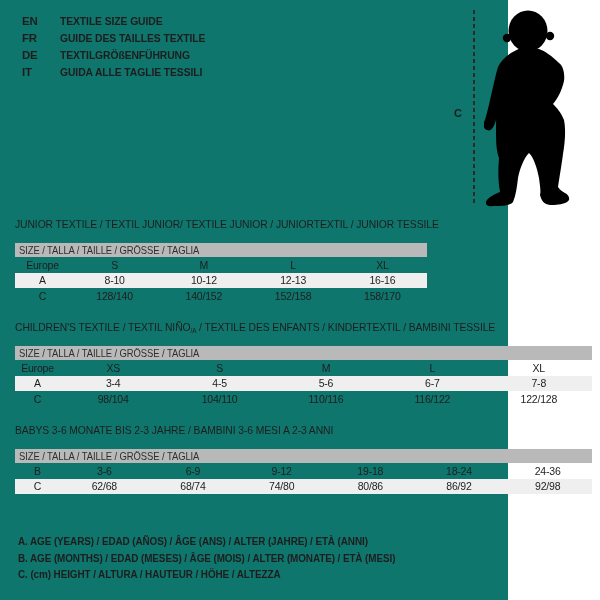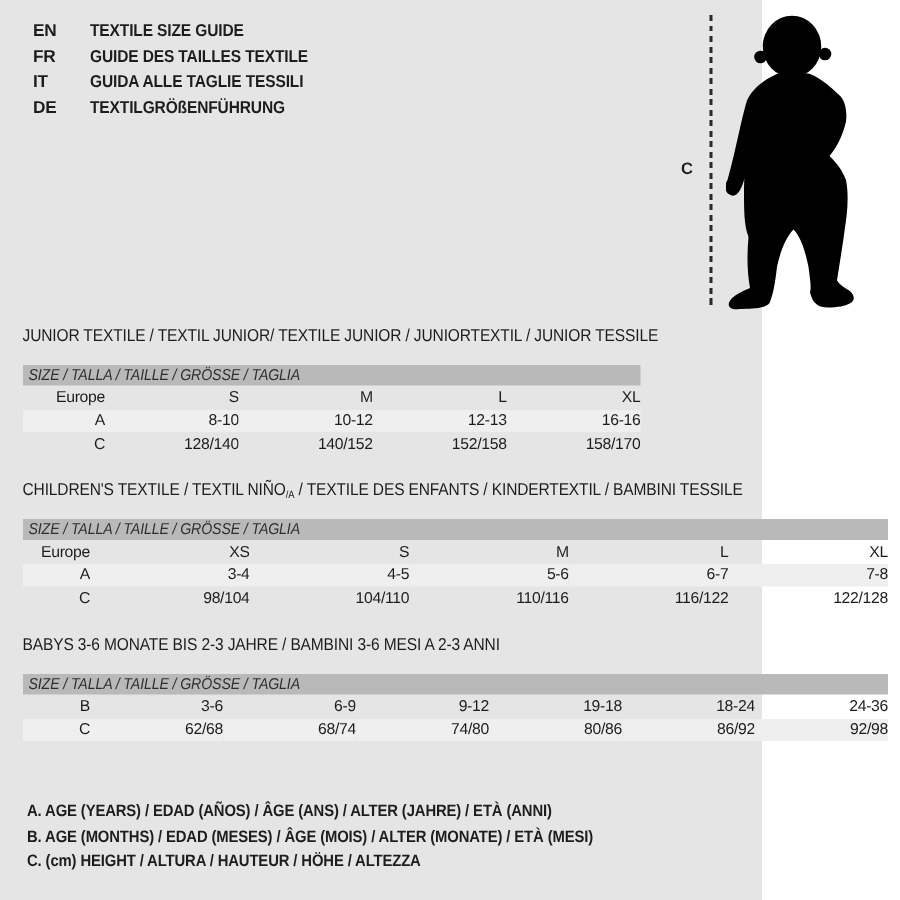--- a/index.html
+++ b/index.html
@@ -1,21 +1,21 @@
 <!DOCTYPE html>
 <html><head>
 <meta charset="utf-8">
 <style>
   html,body{margin:0;padding:0;}
   body{
     width:600px;height:600px;background:#ffffff;
     font-family:"Liberation Sans",sans-serif;color:#1d1d1d;
     position:relative;overflow:hidden;
   }
-  .page{position:absolute;left:0;top:0;width:508px;height:600px;background:#e5e5e5;}
+  .page{position:absolute;left:0;top:0;width:508px;height:600px;background:#0f766e;}
 
   
   .cx{display:inline-block;transform:scaleX(0.9);transform-origin:0 50%;
       white-space:nowrap;letter-spacing:-0.1px;}
 
   
   .lang-block{position:absolute;top:13px;left:22px;}
   .lang-row{height:17px;line-height:17px;font-weight:bold;font-size:11.5px;white-space:nowrap;}
   .lang-code{display:inline-block;width:38px;letter-spacing:-0.2px;}
 
@@ -34,49 +34,49 @@
   .title-line{height:14px;}
   .sub{font-size:7px;vertical-align:-2px;}
 
   table.size-table{border-collapse:collapse;table-layout:fixed;}
   table.size-table[data-cols="4"]{width:412px;}
   table.size-table[data-cols="5"],table.size-table[data-cols="6"]{width:577px;}
   table.size-table[data-cols="4"] col.first{width:55px;}
   table.size-table[data-cols="5"] col.first,
   table.size-table[data-cols="6"] col.first{width:45px;}
   table.size-table td{
-    font-size:10.5px;padding:0;text-align:right;height:15.5px;
+    font-size:10.5px;padding:0;text-align:center;height:15.5px;
     letter-spacing:-0.2px;overflow:hidden;
   }
   td.lbl{text-align:left;padding-left:4px;}
   tr.bar td{background:#b9b9b9;height:14px;text-align:left;padding-left:4px;
-    color:#2e2e2e;font-size:10.5px;font-style:italic;}
+    color:#2e2e2e;font-size:10.5px;}
   tr.shade td{background:#efefef;}
 
   
   .legend{position:absolute;left:18px;top:533px;}
   .legend-row{height:16.5px;line-height:16.5px;font-weight:bold;font-size:11px;white-space:nowrap;}
 </style>
 </head>
 <body>
 
 <div class="page">
 
   <div class="lang-block">
     <div class="lang-row">
       <span class="lang-code">EN</span><span class="cx">TEXTILE SIZE GUIDE</span>
     </div>
     <div class="lang-row">
       <span class="lang-code">FR</span><span class="cx">GUIDE DES TAILLES TEXTILE</span>
     </div>
     <div class="lang-row">
+      <span class="lang-code">DE</span><span class="cx">TEXTILGRÖßENFÜHRUNG</span>
+    </div>
+    <div class="lang-row">
       <span class="lang-code">IT</span><span class="cx">GUIDA ALLE TAGLIE TESSILI</span>
-    </div>
-    <div class="lang-row">
-      <span class="lang-code">DE</span><span class="cx">TEXTILGRÖßENFÜHRUNG</span>
     </div>
   </div>
 
   <div class="dash-line"></div>
   <div class="fig-label">C</div>
   <svg class="baby-svg" width="88" height="200" viewBox="0 0 88 200" aria-hidden="true">
     <g fill="#000000">
 
       <circle cx="23" cy="30" r="4.2"></circle>
       <circle cx="66" cy="28" r="4.2"></circle>

